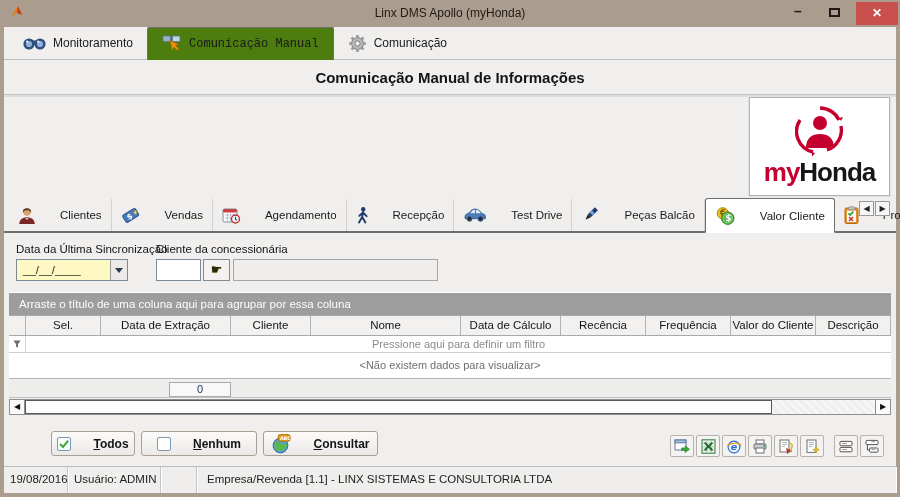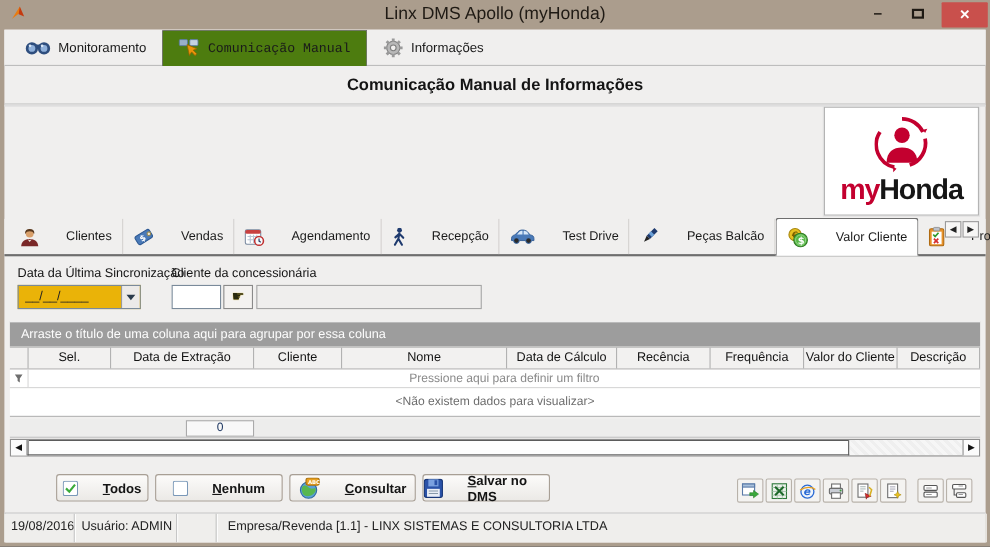--- a/index.html
+++ b/index.html
@@ -4,21 +4,21 @@
 <style>
   * { margin:0; padding:0; box-sizing:border-box; }
   html,body { width:900px; height:497px; overflow:hidden; background:#555;
     font-family:"Liberation Sans", sans-serif; }
   #window { position:relative; width:900px; height:497px; background:#ab9d8d; }
 
   
   #titlebar { position:absolute; top:0; left:0; right:0; height:27px; }
   #app-icon { position:absolute; left:9px; top:5px; }
   #win-title { position:absolute; left:0; right:0; top:0; height:27px; line-height:26px;
-    text-align:center; font-size:16px; color:#1f1a14; }
+    text-align:center; font-size:12px; color:#1f1a14; }
   #btn-min { position:absolute; right:88px; top:2px; width:28px; height:22px; text-align:center;
     line-height:18px; font-size:14px; font-weight:bold; color:#1f1a14; }
   #btn-max { position:absolute; right:52px; top:2px; width:28px; height:22px; }
   #btn-max .box { display:block; margin:6px auto 0; width:11px; height:9px; border:2px solid #1f1a14; background:transparent; }
   #btn-close { position:absolute; right:2px; top:2px; width:42px; height:23px; background:#c9504c;
     color:#fff; text-align:center; line-height:23px; font-size:12px; font-weight:bold; border-radius:1px; }
 
   
   #client { position:absolute; left:4px; right:4px; top:27px; bottom:4px; background:#f0efee; }
 
@@ -50,21 +50,21 @@
     margin-bottom:-2px; height:35px; z-index:2; border-radius:3px 3px 0 0; }
   #tab-scroller { position:absolute; right:6px; top:2px; display:flex; gap:1px; }
   .scrbtn { width:15px; height:15px; background:#f7f6f5; border:1px solid #9a9a9a; font-size:8px;
     line-height:13px; text-align:center; color:#222; }
 
   
   #filter-panel { position:absolute; left:0; right:0; top:208px; height:57px; }
   .flabel { position:absolute; font-size:11.5px; color:#141414; }
   #sync-label { left:12px; top:8px; }
   #client-label { left:152px; top:8px; }
-  #sync-combo { position:absolute; left:12px; top:24px; width:112px; height:22px; background:#eab308;
+  #sync-combo { position:absolute; left:12px; top:24px; width:112px; height:22px; background:#fef9c3;
     border:1px solid #7a8a9a; display:flex; align-items:center; }
   #sync-value { flex:1; padding-left:6px; font-size:11.5px; color:#222; }
   #sync-drop { width:17px; height:20px; background:#eceae8; border-left:1px solid #9a9a9a;
     display:flex; align-items:center; justify-content:center; }
   #sync-drop i { width:0; height:0; border-left:4px solid transparent; border-right:4px solid transparent;
     border-top:5px solid #2a3a4a; }
   #client-code { position:absolute; left:152px; top:24px; width:45px; height:22px; background:#fff;
     border:1px solid #7a8a9a; font-size:11.5px; padding:0 4px; }
   #client-lookup { position:absolute; left:199px; top:24px; width:27px; height:22px; background:#f4f2f0;
     border:1px solid #8a8a8a; font-size:13px; line-height:20px; text-align:center; color:#2a2a10;
@@ -173,21 +173,21 @@
       <div class="mtab">
         <span>
           <svg width="19" height="19" viewBox="0 0 19 19">
             <circle cx="9.5" cy="9.5" r="6" fill="#b8b8b8" stroke="#7e7e7e"></circle>
             <circle cx="9.5" cy="9.5" r="2.6" fill="#f0efee" stroke="#7e7e7e"></circle>
             <g stroke="#9a9a9a" stroke-width="2.6">
               <path d="M9.5 1v3M9.5 15v3M1 9.5h3M15 9.5h3M3.5 3.5l2.1 2.1M13.4 13.4l2.1 2.1M15.5 3.5l-2.1 2.1M5.6 13.4l-2.1 2.1"></path>
             </g>
           </svg>
         </span>
-        <span>Informações</span>
+        <span>Comunicação</span>
       </div>
     </div>
 
     <div id="heading-bar">
       <h1>Comunicação Manual de Informações</h1>
     </div>
 
     <div id="logo-box">
       <svg width="50" height="54" viewBox="0 0 50 54" style="margin:6px auto 0;">
         <path d="M25 4 a21 21 0 0 1 19 12" stroke="#c3002f" stroke-width="3.4" fill="none"></path>
@@ -374,32 +374,20 @@
       <span>
         <svg width="20" height="20" viewBox="0 0 20 20">
           <circle cx="9.5" cy="11.5" r="7.4" fill="#5aa0d8" stroke="#2e6aa0"></circle>
           <path d="M3.8 8.6c2.2-2.2 4.2-1 5.6.4s3.6 1.6 6.2.6c1.4 2.2-.6 5.4-3.8 6.8s-6.4.8-7.6-1.8-1-4.8-.4-6z" fill="#58b848" opacity="0.95"></path>
           <rect x="7.2" y="0.6" width="12" height="6.6" rx="2" fill="#e8a020" stroke="#a87010"></rect>
           <text x="8.9" y="5.8" font-size="4.8" font-weight="bold" fill="#fff" font-family="DejaVu Sans">ABC</text>
         </svg>
       </span>
       <span><u>C</u>onsultar</span>
     </div>
-    <div class="abtn" id="btn-salvar">
-      <span>
-        <svg width="18" height="18" viewBox="0 0 18 18">
-          <rect x="0.8" y="0.8" width="16.4" height="16.4" rx="2" fill="#2a52a8" stroke="#1a3878"></rect>
-          <rect x="4.4" y="0.8" width="9.2" height="6.4" fill="#7aa0e0"></rect>
-          <rect x="10" y="1.6" width="2.5" height="4.4" fill="#2a52a8"></rect>
-          <rect x="3.2" y="9.4" width="11.6" height="7.2" fill="#e9edf5"></rect>
-          <path d="M4.8 11.4h8.4M4.8 13.6h8.4" stroke="#8899aa"></path>
-        </svg>
-      </span>
-      <span><u>S</u>alvar no DMS</span>
-    </div>
 
     <div id="icon-toolbar">
       <div class="tbtn">
         <svg width="16" height="15" viewBox="0 0 16 15">
           <rect x="1" y="1" width="11" height="10" fill="#fff" stroke="#5a7aa8"></rect>
           <rect x="1" y="1" width="11" height="2.8" fill="#a8c0dc" stroke="#5a7aa8"></rect>
           <path d="M8 13.6l4.6-3.4L8 6.8v2.1H4.6v2.6H8z" fill="#3aa83a" stroke="#1e7a1e" stroke-width="0.5" transform="translate(3 0)"></path>
         </svg>
       </div>
       <div class="tbtn">

